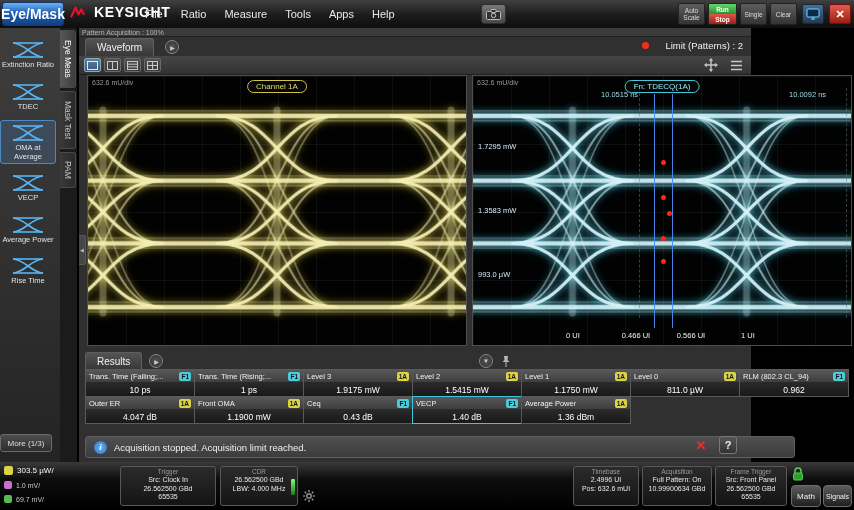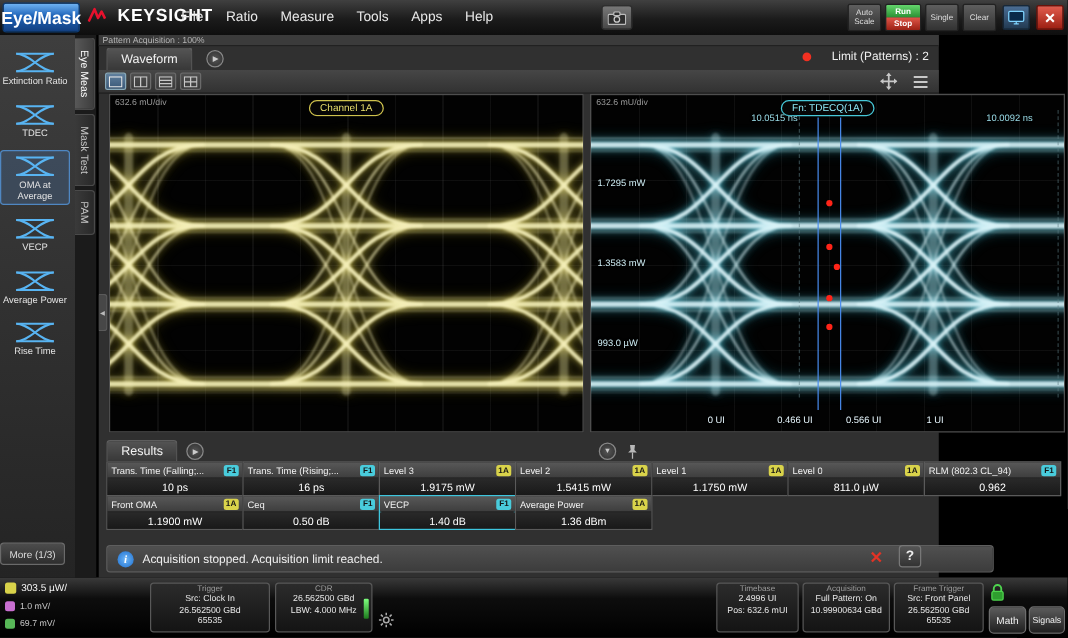--- a/index.html
+++ b/index.html
@@ -390,21 +390,21 @@
             <span class="rlabel">Trans. Time (Falling;...</span>
             <span class="badge bF1">F1</span>
           </div>
         <div class="rval">10 ps</div>
       </div>
       <div class="rcell">
         <div class="rhdr">
             <span class="rlabel">Trans. Time (Rising;...</span>
             <span class="badge bF1">F1</span>
           </div>
-        <div class="rval">16 ps</div>
+        <div class="rval">1 ps</div>
       </div>
       <div class="rcell">
         <div class="rhdr">
             <span class="rlabel">Level 3</span>
             <span class="badge b1A">1A</span>
           </div>
         <div class="rval">1.9175 mW</div>
       </div>
       <div class="rcell">
         <div class="rhdr">
@@ -431,31 +431,38 @@
         <div class="rhdr">
             <span class="rlabel">RLM (802.3 CL_94)</span>
             <span class="badge bF1">F1</span>
           </div>
         <div class="rval">0.962</div>
       </div>
     </div>
     <div class="rrow">
       <div class="rcell">
         <div class="rhdr">
+            <span class="rlabel">Outer ER</span>
+            <span class="badge b1A">1A</span>
+          </div>
+        <div class="rval">4.047 dB</div>
+      </div>
+      <div class="rcell">
+        <div class="rhdr">
             <span class="rlabel">Front OMA</span>
             <span class="badge b1A">1A</span>
           </div>
         <div class="rval">1.1900 mW</div>
       </div>
       <div class="rcell">
         <div class="rhdr">
             <span class="rlabel">Ceq</span>
             <span class="badge bF1">F1</span>
           </div>
-        <div class="rval">0.50 dB</div>
+        <div class="rval">0.43 dB</div>
       </div>
       <div class="rcell sel">
         <div class="rhdr">
             <span class="rlabel">VECP</span>
             <span class="badge bF1">F1</span>
           </div>
         <div class="rval">1.40 dB</div>
       </div>
       <div class="rcell">
         <div class="rhdr">

